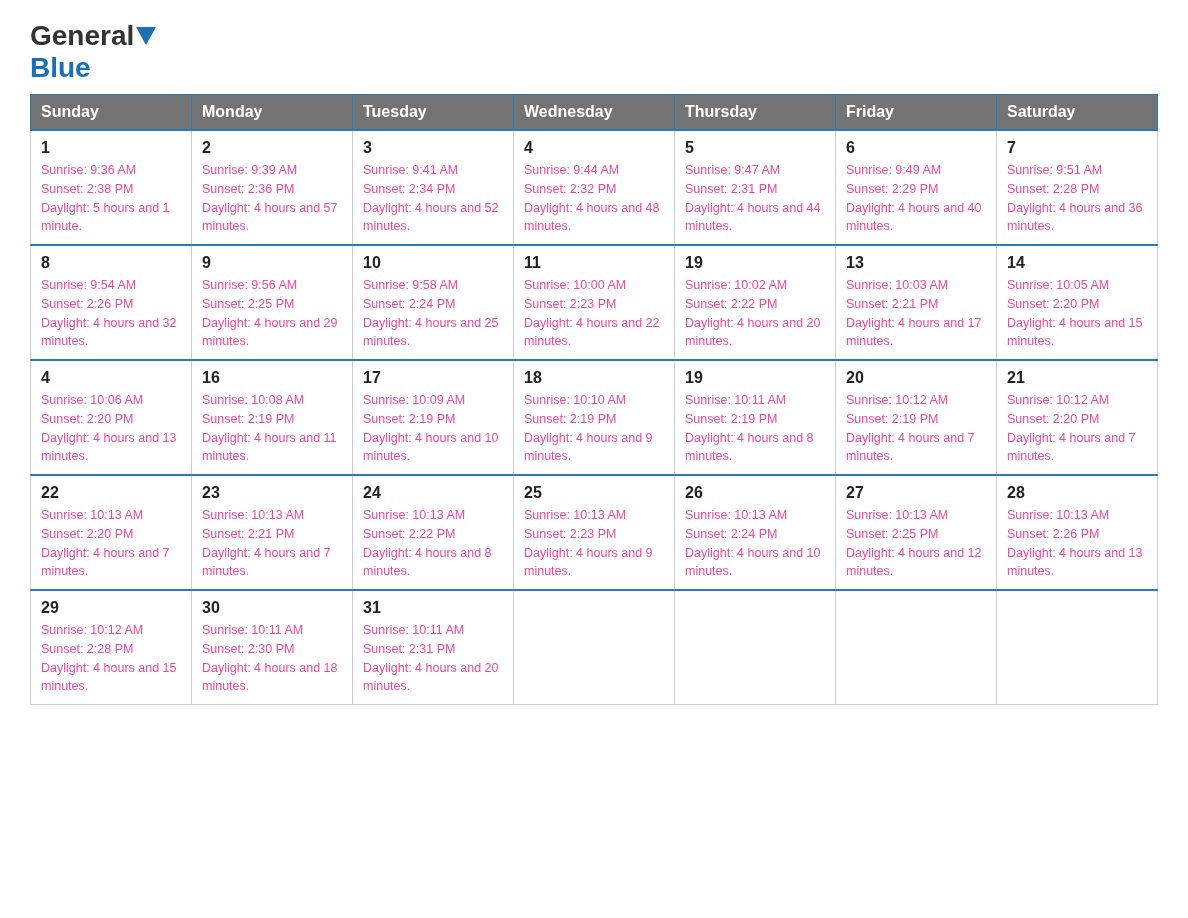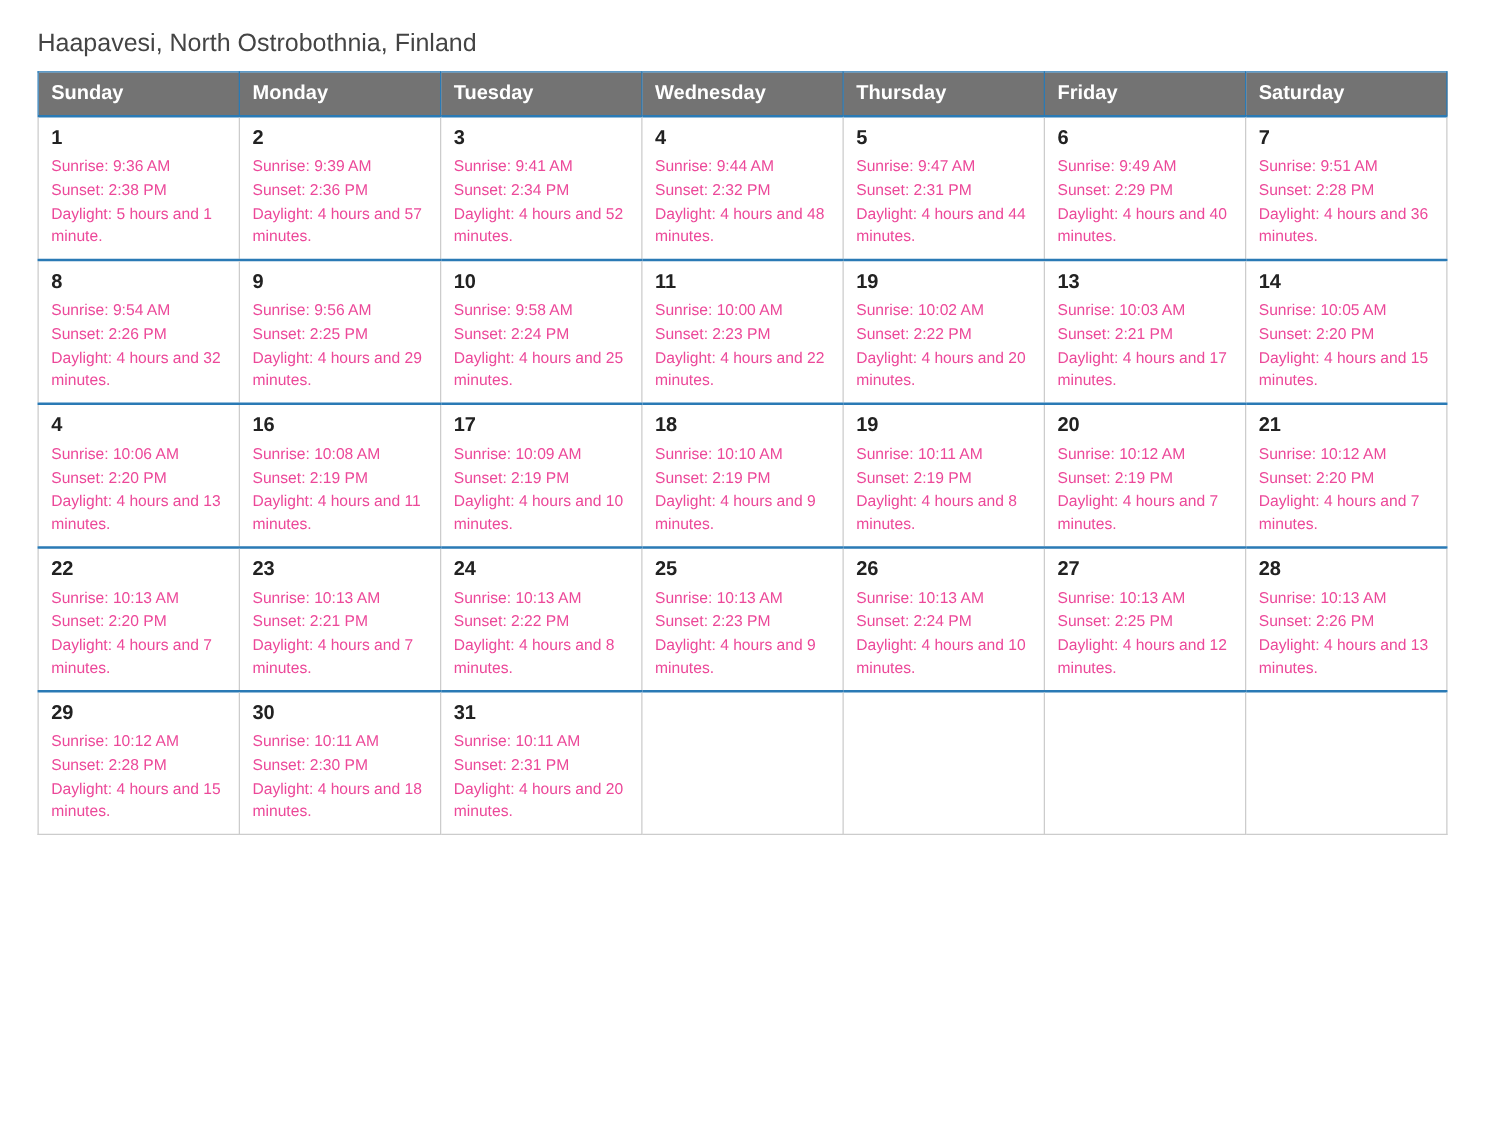--- a/index.html
+++ b/index.html
@@ -92,22 +92,30 @@
       color: #ec4899;
     }
     .empty-cell {
       background: #fff;
     }
   </style>
 </head>
 <body>
 
 <div class="header">
+  <div class="logo">
+    <div class="logo-text">
+      <span class="logo-general">General</span>
+      <span class="logo-arrow"></span>
+    </div>
+    <div>
+      <span class="logo-blue">Blue</span>
+    </div>
+  </div>
   <div class="title-section">
-    <div class="location">Haapavesi, North Ostrobothnia, Finland</div>
   </div>
 </div>
 
 <table>
   <thead>
     <tr>
       <th>Sunday</th>
       <th>Monday</th>
       <th>Tuesday</th>
       <th>Wednesday</th>

